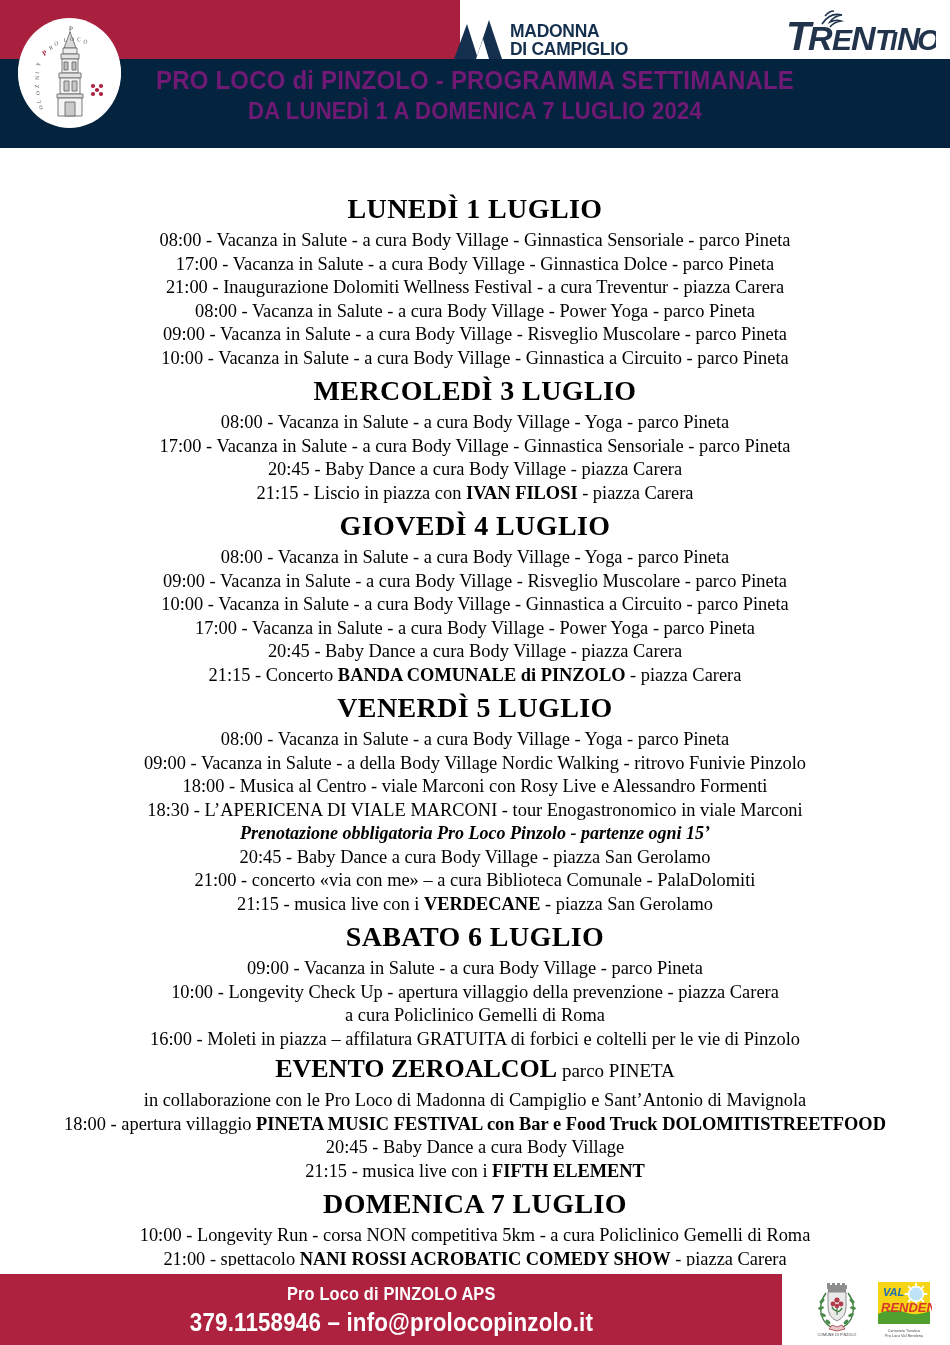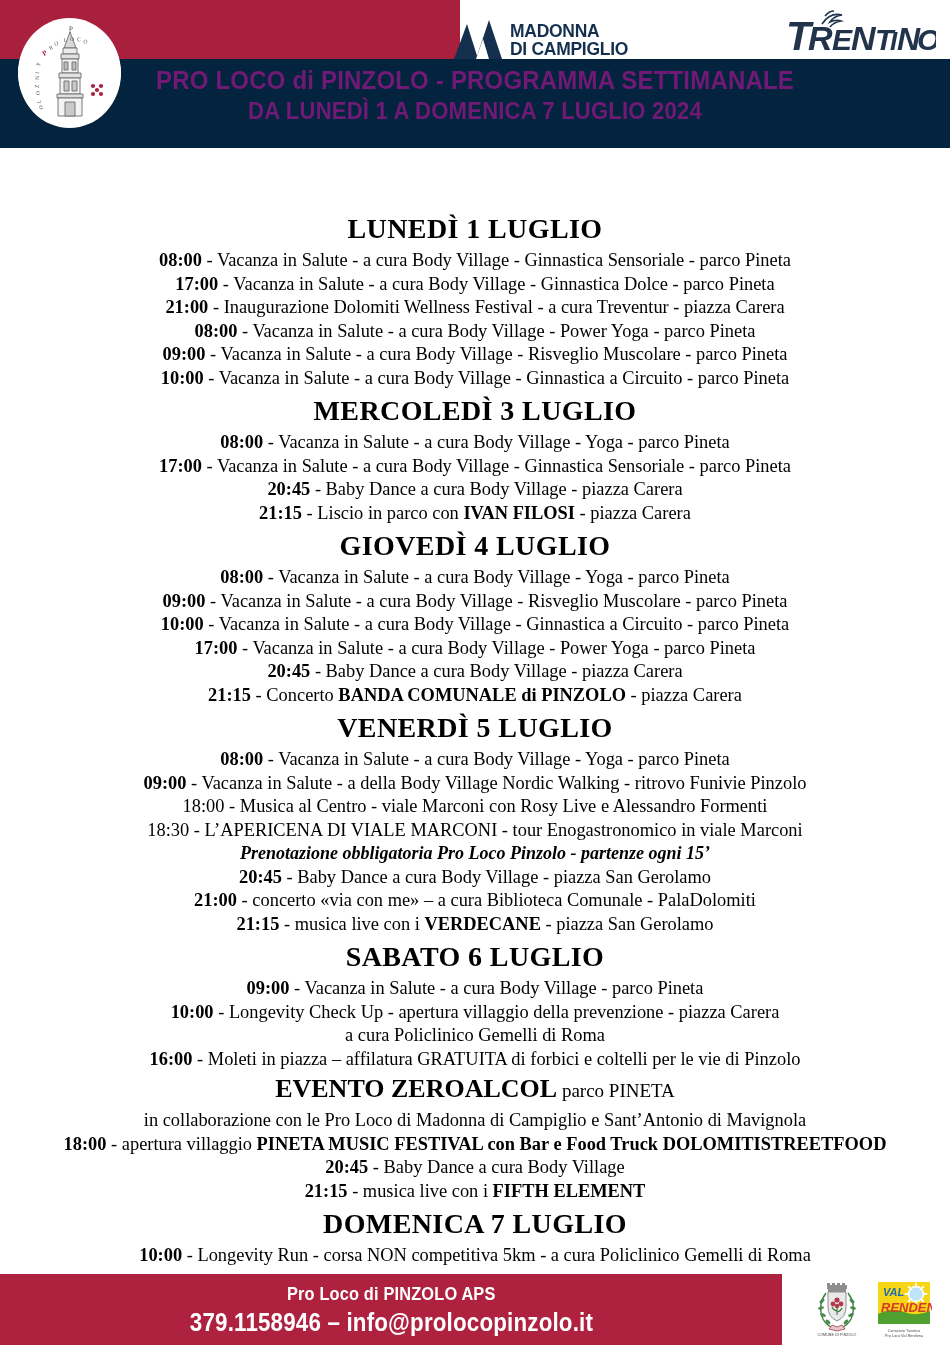--- a/index.html
+++ b/index.html
@@ -107,38 +107,38 @@
   }
 
   
   .program {
     position: absolute;
     left: 0; top: 148px;
     width: 950px;
     height: 1118px;
     background: #ffffff;
     text-align: center;
-    padding-top: 60px;
+    padding-top: 40px;
     box-sizing: border-box;
   }
   .day-title {
     font-size: 28px;
     font-weight: bold;
     letter-spacing: 0.4px;
     line-height: 38px;
     margin: 2px 0 1px 0;
     white-space: nowrap;
   }
   .ev {
     font-size: 18.4px;
     line-height: 23.5px;
     white-space: nowrap;
   }
   .ev b { font-weight: bold; }
-  .ev .t { font-weight: bold; margin-top: 9px; }
+  .ev .t { font-weight: normal; margin-top: 9px; }
   .ev .tn { font-weight: normal; }
   .ev.italic-bold {
     font-style: italic;
     font-weight: bold;
     font-size: 18px;
   }
   .special-title {
     font-size: 26px;
     font-weight: bold;
     line-height: 36px;
@@ -319,21 +319,21 @@
     <div class="ev"><span class="t">08:00</span><span> - Vacanza in Salute - a cura Body Village - Ginnastica Sensoriale - parco Pineta</span></div>
     <div class="ev"><span class="t">17:00</span><span> - Vacanza in Salute - a cura Body Village - Ginnastica Dolce - parco Pineta</span></div>
     <div class="ev"><span class="t">21:00</span><span> - Inaugurazione Dolomiti Wellness Festival - a cura Treventur - piazza Carera</span></div>
     <div class="ev"><span class="t">08:00</span><span> - Vacanza in Salute - a cura Body Village - Power Yoga - parco Pineta</span></div>
     <div class="ev"><span class="t">09:00</span><span> - Vacanza in Salute - a cura Body Village - Risveglio Muscolare - parco Pineta</span></div>
     <div class="ev"><span class="t">10:00</span><span> - Vacanza in Salute - a cura Body Village - Ginnastica a Circuito - parco Pineta</span></div>
     <div class="day-title">MERCOLEDÌ 3 LUGLIO</div>
     <div class="ev"><span class="t">08:00</span><span> - Vacanza in Salute - a cura Body Village - Yoga - parco Pineta</span></div>
     <div class="ev"><span class="t">17:00</span><span> - Vacanza in Salute - a cura Body Village - Ginnastica Sensoriale - parco Pineta</span></div>
     <div class="ev"><span class="t">20:45</span><span> - Baby Dance a cura Body Village - piazza Carera</span></div>
-    <div class="ev"><span class="t">21:15</span><span> - Liscio in parco con </span><b>IVAN FILOSI</b><span> - piazza Carera</span></div>
+    <div class="ev"><span class="t">21:15</span><span> - Liscio in piazza con </span><b>IVAN FILOSI</b><span> - piazza Carera</span></div>
     <div class="day-title">GIOVEDÌ 4 LUGLIO</div>
     <div class="ev"><span class="t">08:00</span><span> - Vacanza in Salute - a cura Body Village - Yoga - parco Pineta</span></div>
     <div class="ev"><span class="t">09:00</span><span> - Vacanza in Salute - a cura Body Village - Risveglio Muscolare - parco Pineta</span></div>
     <div class="ev"><span class="t">10:00</span><span> - Vacanza in Salute - a cura Body Village - Ginnastica a Circuito - parco Pineta</span></div>
     <div class="ev"><span class="t">17:00</span><span> - Vacanza in Salute - a cura Body Village - Power Yoga - parco Pineta</span></div>
     <div class="ev"><span class="t">20:45</span><span> - Baby Dance a cura Body Village - piazza Carera</span></div>
     <div class="ev"><span class="t">21:15</span><span> - Concerto </span><b>BANDA COMUNALE di PINZOLO</b><span> - piazza Carera</span></div>
     <div class="day-title">VENERDÌ 5 LUGLIO</div>
     <div class="ev"><span class="t">08:00</span><span> - Vacanza in Salute - a cura Body Village - Yoga - parco Pineta</span></div>
     <div class="ev"><span class="t">09:00</span><span> - Vacanza in Salute - a della Body Village  Nordic Walking - ritrovo Funivie Pinzolo</span></div>

